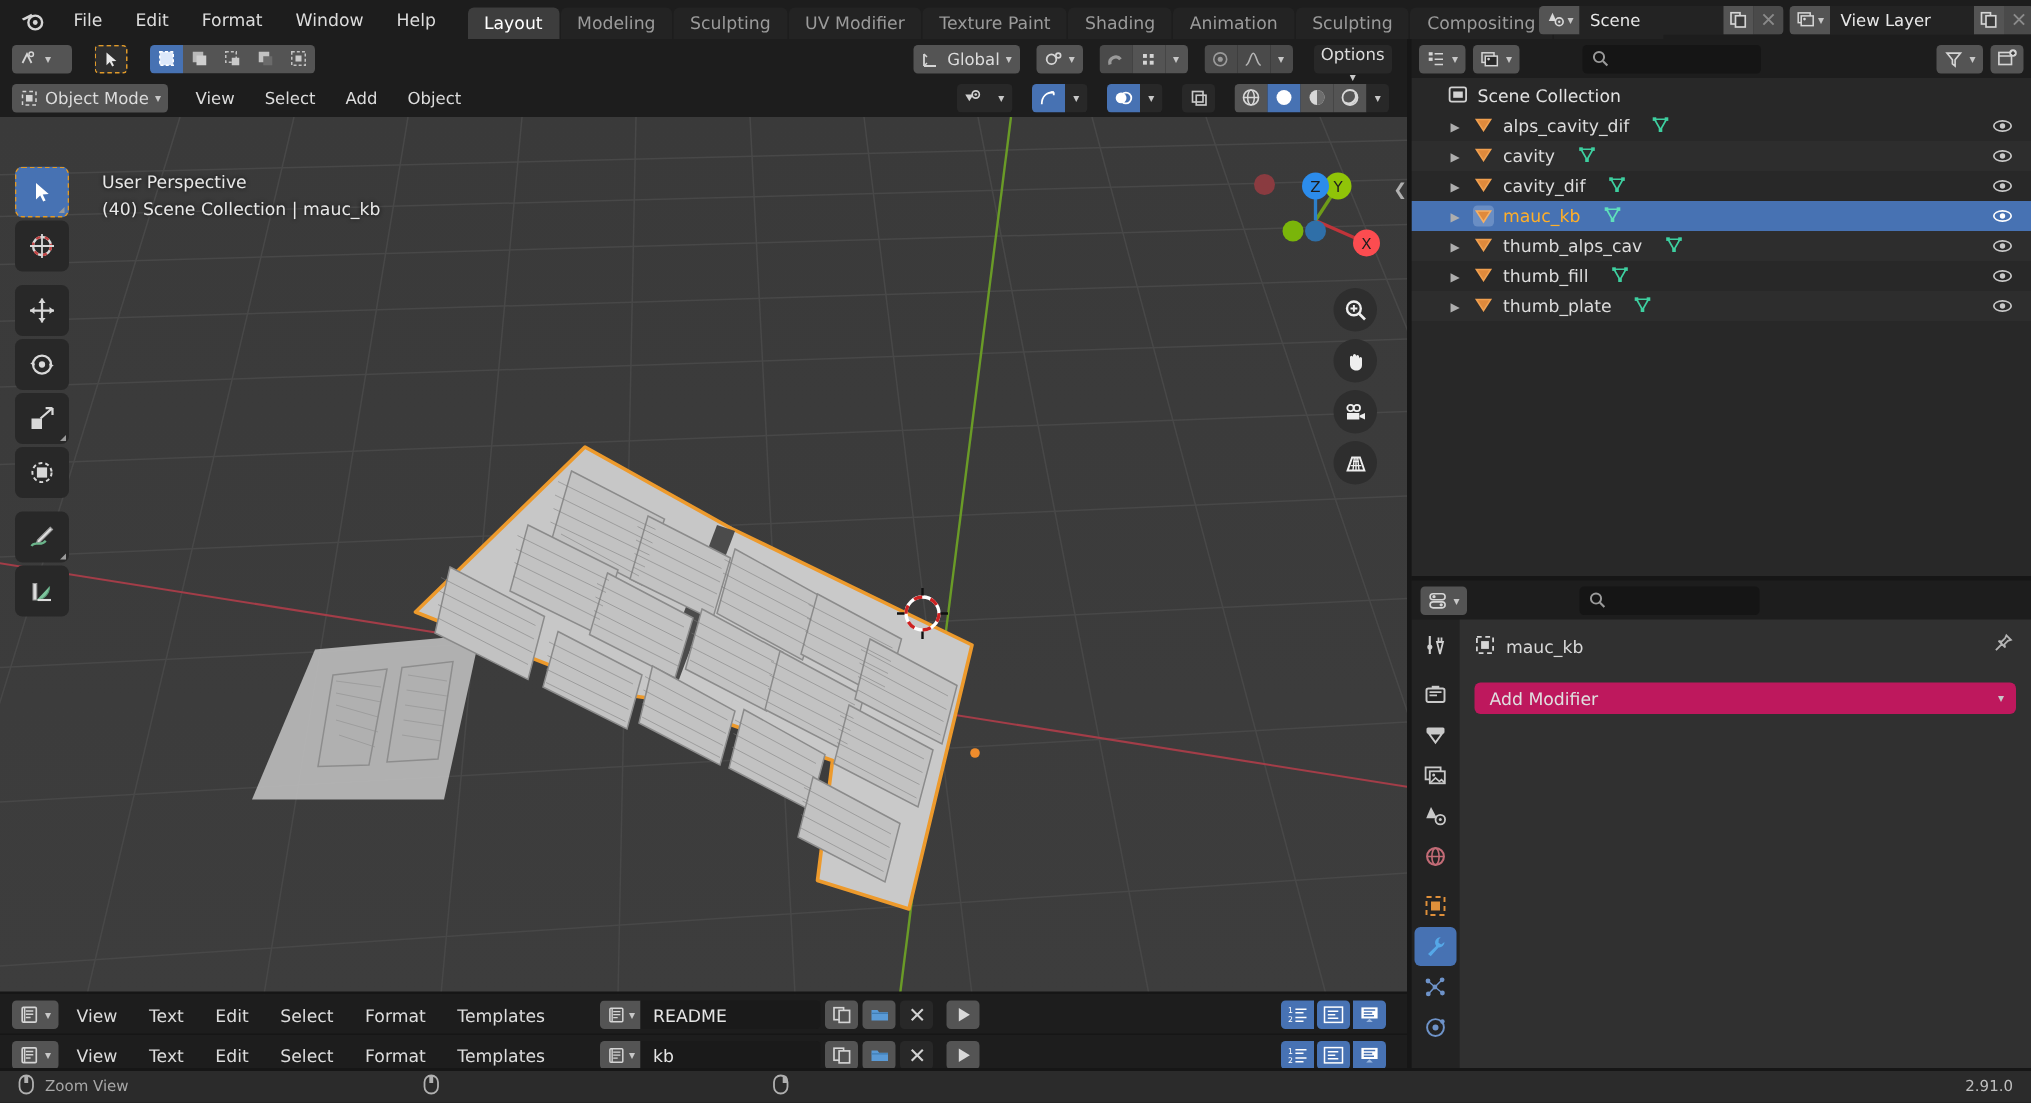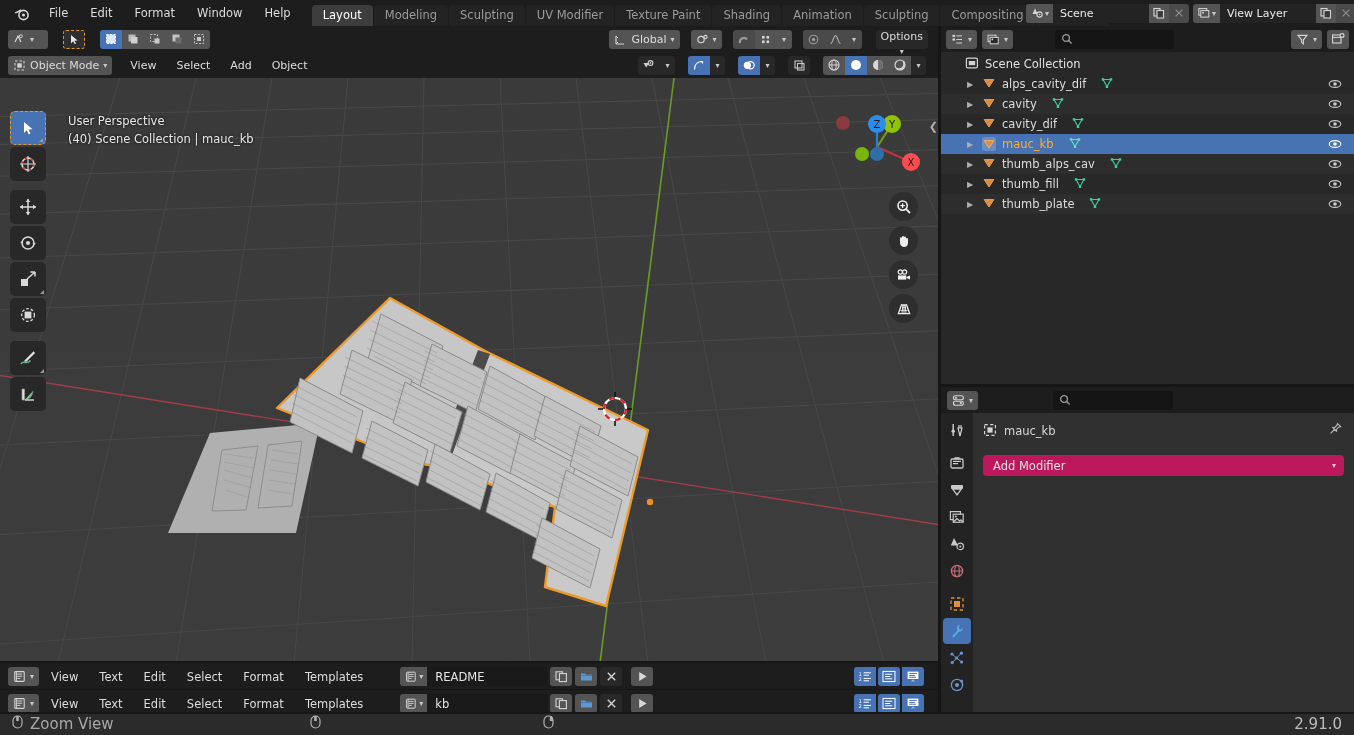--- a/index.html
+++ b/index.html
@@ -238,21 +238,21 @@
     width: 22px; height: 19px; background: #4772b3; border-radius: 3px;
     display: flex; align-items: center; justify-content: center;
   }
   .te-tog:first-child { border-radius: 3px 0 0 3px; }
   .te-tog:last-child { border-radius: 0 3px 3px 0; }
 
   
   .statusbar {
     position: absolute; left: 0; bottom: 0; width: 1354px; height: 22px;
     background: #2b2b2b; display: flex; align-items: center;
-    padding: 0 12px; color: #a8a8a8; font-size: 15px;
+    padding: 0 12px; color: #a8a8a8; font-size: 10px;
   }
   .sb-item { display: flex; align-items: center; gap: 7px; }
   .sb-version { margin-left: auto; color: #bdbdbd; }
 
   .vsep { position: absolute; background: #161616; }
 </style>
 </head>
 <body>
 
 <div class="app">

